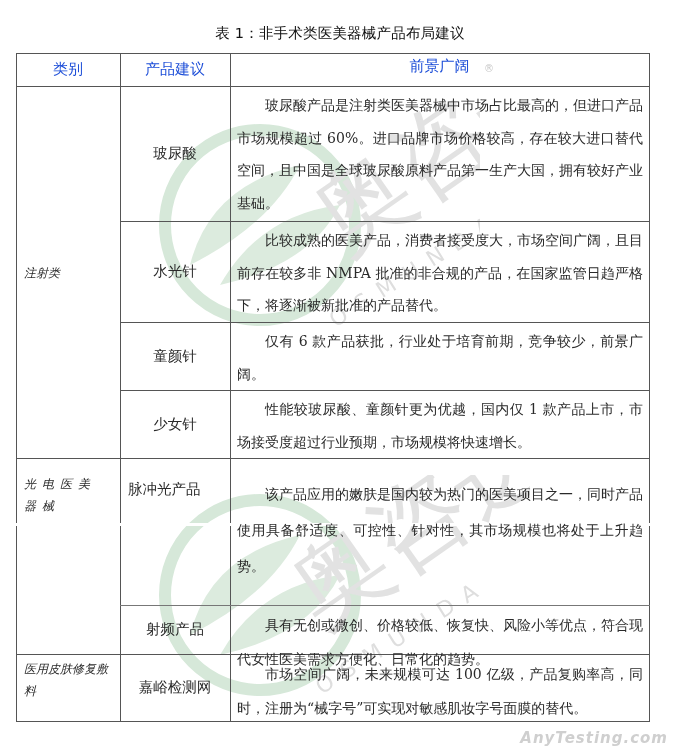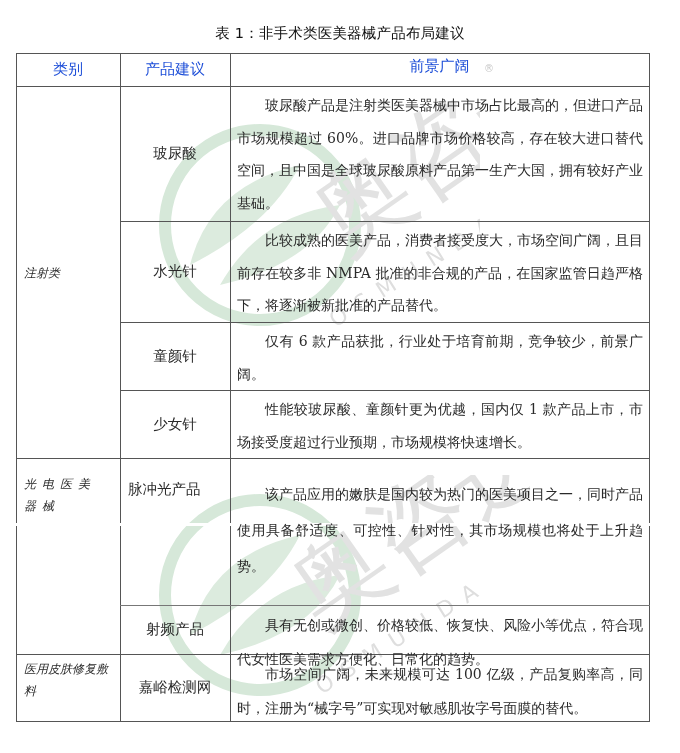--- a/index.html
+++ b/index.html
@@ -105,13 +105,14 @@
     <p>该产品应用的嫩肤是国内较为热门的医美项目之一，同时产品使用具备舒适度、可控性、针对性，其市场规模也将处于上升趋势。</p>
   </div>
 <div class="reason" style="left:237px;top:608px;width:406px;line-height:34px">
     <p>具有无创或微创、价格较低、恢复快、风险小等优点，符合现代女性医美需求方便化、日常化的趋势。</p>
   </div>
 <div class="reason" style="left:237px;top:657px;width:406px;line-height:34px">
     <p>市场空间广阔，未来规模可达 100 亿级，产品复购率高，同时，注册为“械字号”可实现对敏感肌妆字号面膜的替代。</p>
   </div>
 
 <div class="footer-wm">
+  <div class="en">AnyTesting.com</div>
 </div>
 
 </body></html>

